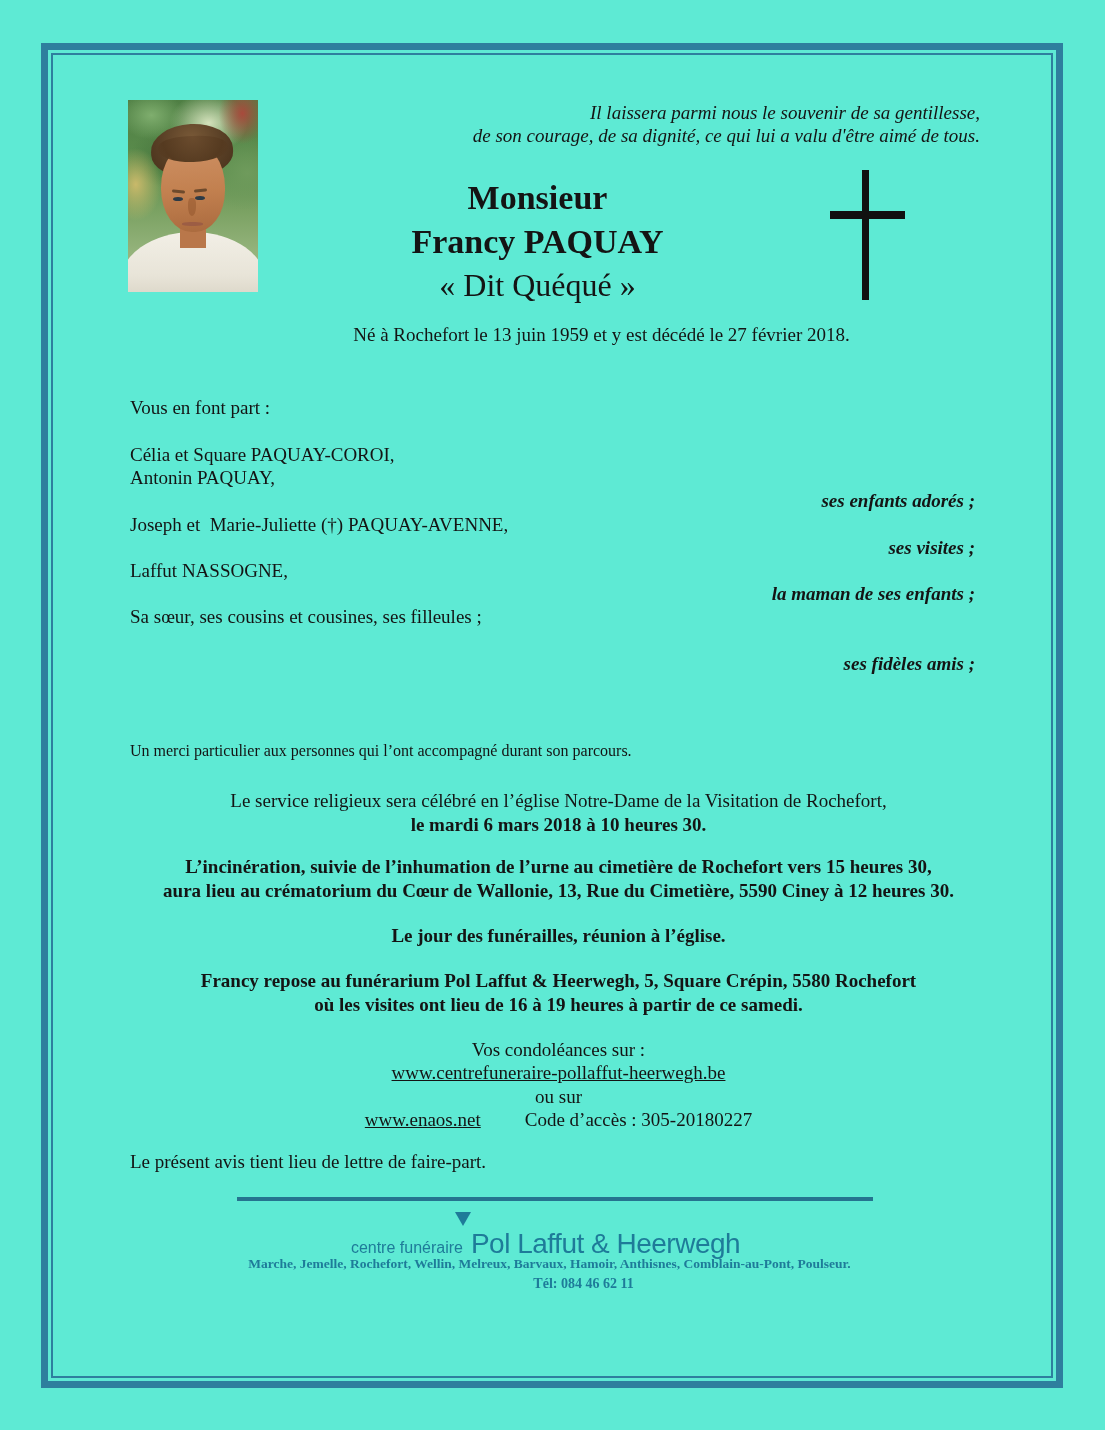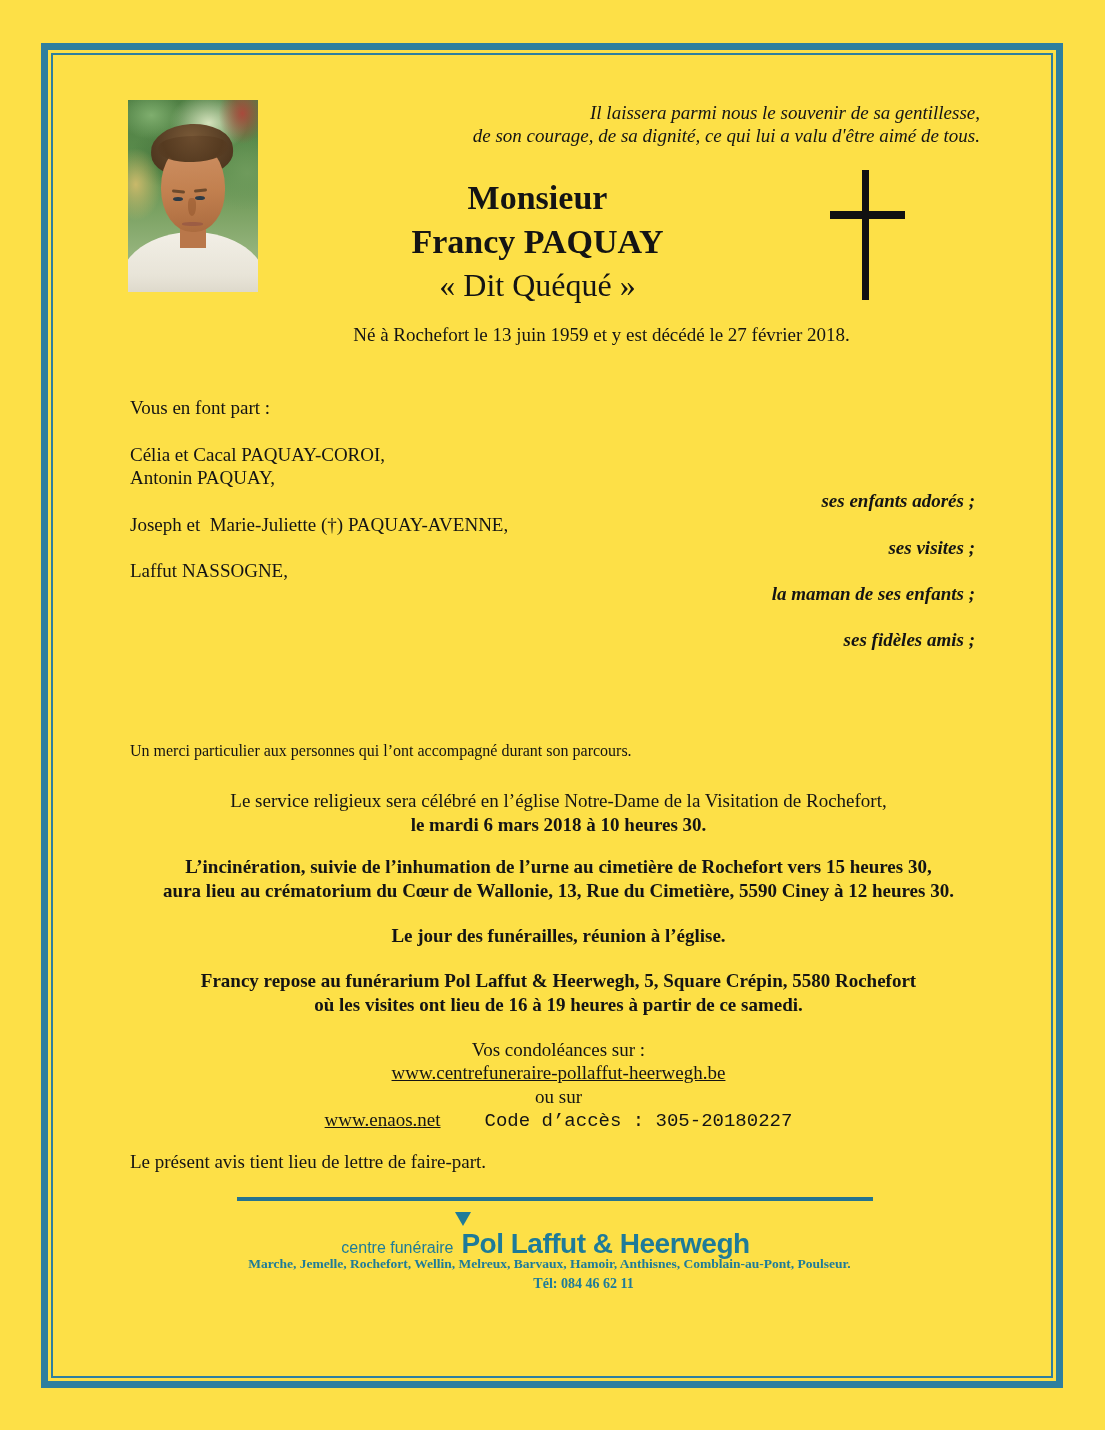--- a/index.html
+++ b/index.html
@@ -4,21 +4,21 @@
 <style>
   :root{
     --teal:#2e7f9e;
     --logo-teal:#1e7b99;
     --rule-teal:#25748f;
     --ink:#141414;
   }
   *{margin:0;padding:0;box-sizing:border-box;}
   html,body{background:#ffffff;}
   .page{
-    position:relative;width:1105px;height:1430px;background:#fde047;
+    position:relative;width:1105px;height:1430px;background:#5eead4;
     font-family:"Liberation Serif","DejaVu Serif",serif;color:var(--ink);
     overflow:hidden;
   }
   
   .frame{position:absolute;left:41px;top:43px;width:1022px;height:1345px;
     border:7px solid var(--teal);pointer-events:none;}
   .frame-inner{position:absolute;inset:3px;border:2px solid var(--teal);}
   .abs{position:absolute;}
   
   .photo{left:128px;top:100px;width:130px;height:192px;overflow:hidden;
@@ -66,31 +66,31 @@
   .fam-gap{height:23px;}
   .thanks{top:742px;left:130px;font-size:16px;}
   .centerblk{left:6px;width:1105px;text-align:center;font-size:19px;line-height:23.5px;}
   .service{top:789px;}
   .bold{font-weight:bold;}
   .cremation{top:855px;font-weight:bold;}
   .funeral-day{top:924px;font-weight:bold;}
   .repose{top:969px;font-weight:bold;}
   .condolences{top:1038px;line-height:23.3px;}
   .ulink{text-decoration:underline;color:var(--ink);cursor:pointer;}
-  .code{margin-left:44px;font-family:Liberation Mono, monospace;}
+  .code{margin-left:44px;}
   .notice{top:1151px;left:130px;font-size:19px;}
   
   .footer-rule{left:237px;top:1197px;width:636px;height:4px;background:var(--rule-teal);}
   .footer-tri{left:455px;top:1212px;width:0;height:0;
     border-left:8px solid transparent;border-right:8px solid transparent;
     border-top:14px solid var(--logo-teal);}
   .brand{top:1228px;left:-7px;width:1105px;text-align:center;color:var(--logo-teal);
     font-family:"Liberation Sans","DejaVu Sans",sans-serif;}
   .brand-prefix{font-size:16px;vertical-align:baseline;}
-  .brand-name{font-size:28px;font-weight:bold;letter-spacing:-0.5px;margin-left:8px;vertical-align:baseline;}
+  .brand-name{font-size:28px;font-weight:normal;letter-spacing:-0.5px;margin-left:8px;vertical-align:baseline;}
   .locations{top:1256px;left:-3px;width:1105px;text-align:center;color:var(--logo-teal);
     font-weight:bold;font-size:13.5px;}
   .phone{top:1276px;left:31px;width:1105px;text-align:center;color:var(--logo-teal);
     font-weight:bold;font-size:14px;}
 </style>
 </head>
 <body>
 
 <div class="page">
 
@@ -128,27 +128,28 @@
     <div class="title-line">Monsieur</div>
     <div class="title-line">Francy PAQUAY</div>
     <div class="nickname">« Dit Quéqué »</div>
   </div>
 
   <div class="abs birth">Né à Rochefort le 13 juin 1959 et y est décédé le 27 février 2018.</div>
 
   <div class="abs intro">Vous en font part :</div>
 
   <div class="abs family">
-    <div class="fam-line">Célia et Cacal PAQUAY-COROI,</div>
+    <div class="fam-line">Célia et Square PAQUAY-COROI,</div>
     <div class="fam-line">Antonin PAQUAY,</div>
     <div class="fam-rel">ses enfants adorés ;</div>
     <div class="fam-line">Joseph et  Marie-Juliette (†) PAQUAY-AVENNE,</div>
     <div class="fam-rel">ses visites ;</div>
     <div class="fam-line">Laffut NASSOGNE,</div>
     <div class="fam-rel">la maman de ses enfants ;</div>
+    <div class="fam-line">Sa sœur, ses cousins et cousines, ses filleules ;</div>
     <div class="fam-gap"></div>
     <div class="fam-rel">ses fidèles amis ;</div>
   </div>
 
   <div class="abs thanks">Un merci particulier aux personnes qui l’ont accompagné durant son parcours.</div>
 
   <div class="abs centerblk service">
     <div>Le service religieux sera célébré en l’église Notre-Dame de la Visitation de Rochefort,</div>
     <div class="bold">le mardi 6 mars 2018 à 10 heures 30.</div>
   </div>

